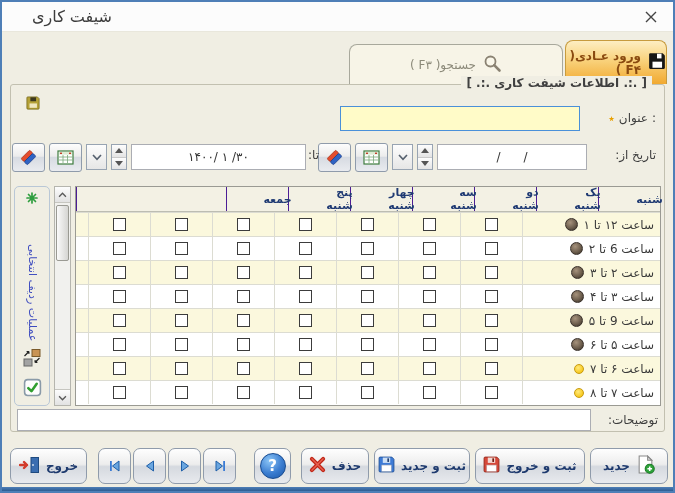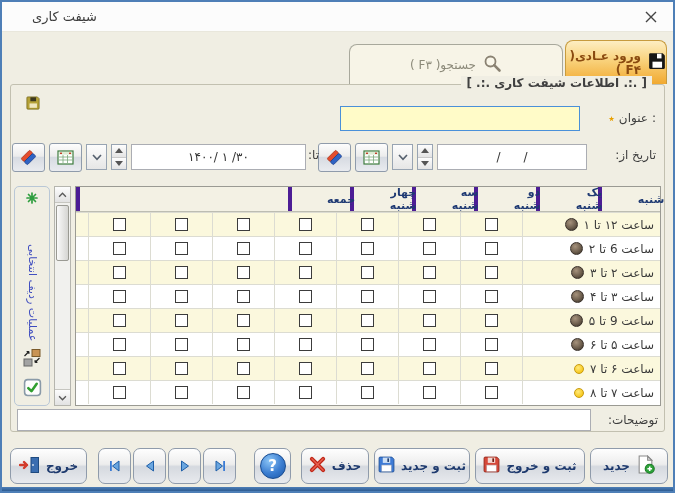--- a/index.html
+++ b/index.html
@@ -7,21 +7,21 @@
   body { font-family:"DejaVu Sans", sans-serif; font-size:12px; color:#3a3a3a; }
 
   .window { position:relative; width:675px; height:493px; border:2px solid #4e7fb7;
             background:#f0eee3; }
   .frame-bottom { position:absolute; left:0; right:0; bottom:0; height:4px;
                   background:linear-gradient(#4e7fb7,#2d5c92); }
 
   
   .titlebar { height:30px; background:#fcfcfc; display:flex; align-items:center;
               padding:0 12px; border-bottom:1px solid #e9e7dc; }
-  .title-text { margin-left:18px; font-size:13px; color:#3c3c3c; }
+  .title-text { margin-left:18px; font-size:16px; color:#3c3c3c; }
   .close-btn { margin-left:auto; width:20px; height:20px; display:flex;
                align-items:center; justify-content:center; cursor:default; }
 
   
   .tabstrip { position:absolute; top:36px; right:6px; height:46px; display:flex;
               align-items:flex-end; direction:rtl; gap:2px; }
   .tab { display:flex; align-items:center; justify-content:center; gap:7px;
          border-radius:8px 8px 0 0; font-weight:bold; }
   .tab.active { width:102px; height:44px; color:#8a4a10;
         background:linear-gradient(180deg,#fdeec2 0%,#f9d27c 45%,#f1a930 100%);
@@ -91,21 +91,21 @@
                  border:1px solid #9a9a93; background:#fff; display:flex;
                  flex-direction:column; }
   .thead { display:flex; direction:rtl; height:25px; background:#f3f1e4;
            border-bottom:1px solid #bdbdb2; color:#1f3a73; font-weight:bold;
            font-size:11px; }
   .trow { display:flex; direction:rtl; height:24px; background:#fff;
           border-top:1px solid #dcdcd2; }
   .trow.alt { background:#fbf8dd; }
   .cell { border-left:1px solid #dcdcd2; display:flex; align-items:center;
           justify-content:center; }
-  .thead .cell { border-left:4px solid #4c1d95;padding-left:40px; }
+  .thead .cell { border-left:1px solid #4c1d95;padding-left:40px; }
   .label-col { width:138px; justify-content:flex-start; gap:6px; padding:0 6px; }
   .day-col { width:62px; }
   .filler { flex:1; border-left:none; }
   .rowtext { font-size:12px; color:#3a3a3a; }
   .cb { width:13px; height:13px; border:1px solid #3c3c3c; background:#fff;
         display:inline-block; }
   .rowicon { display:inline-block; border-radius:50%; }
   .rowicon.moon { width:13px; height:13px;
       background:radial-gradient(circle at 38% 32%, #a6927c, #6e5f4e 55%, #433a2e 88%);
       border:1px solid #39302a; }
@@ -299,20 +299,21 @@
       </span>
     </div>
 
     <div class="sched-table">
       <div class="thead">
           <div class="cell day-col">شنبه</div>
           <div class="cell day-col">یک شنبه</div>
           <div class="cell day-col">دو شنبه</div>
           <div class="cell day-col">سه شنبه</div>
           <div class="cell day-col">چهار شنبه</div>
+          <div class="cell day-col">پنج شنبه</div>
           <div class="cell day-col">جمعه</div>
           <div class="cell filler"></div>
         </div>
       <div>
           <div class="trow alt">
             <div class="cell label-col">
               <span class="rowtext">ساعت ۱۲ تا ۱</span>
               <span class="rowicon moon"></span>
             </div>
             <div class="cell day-col">

